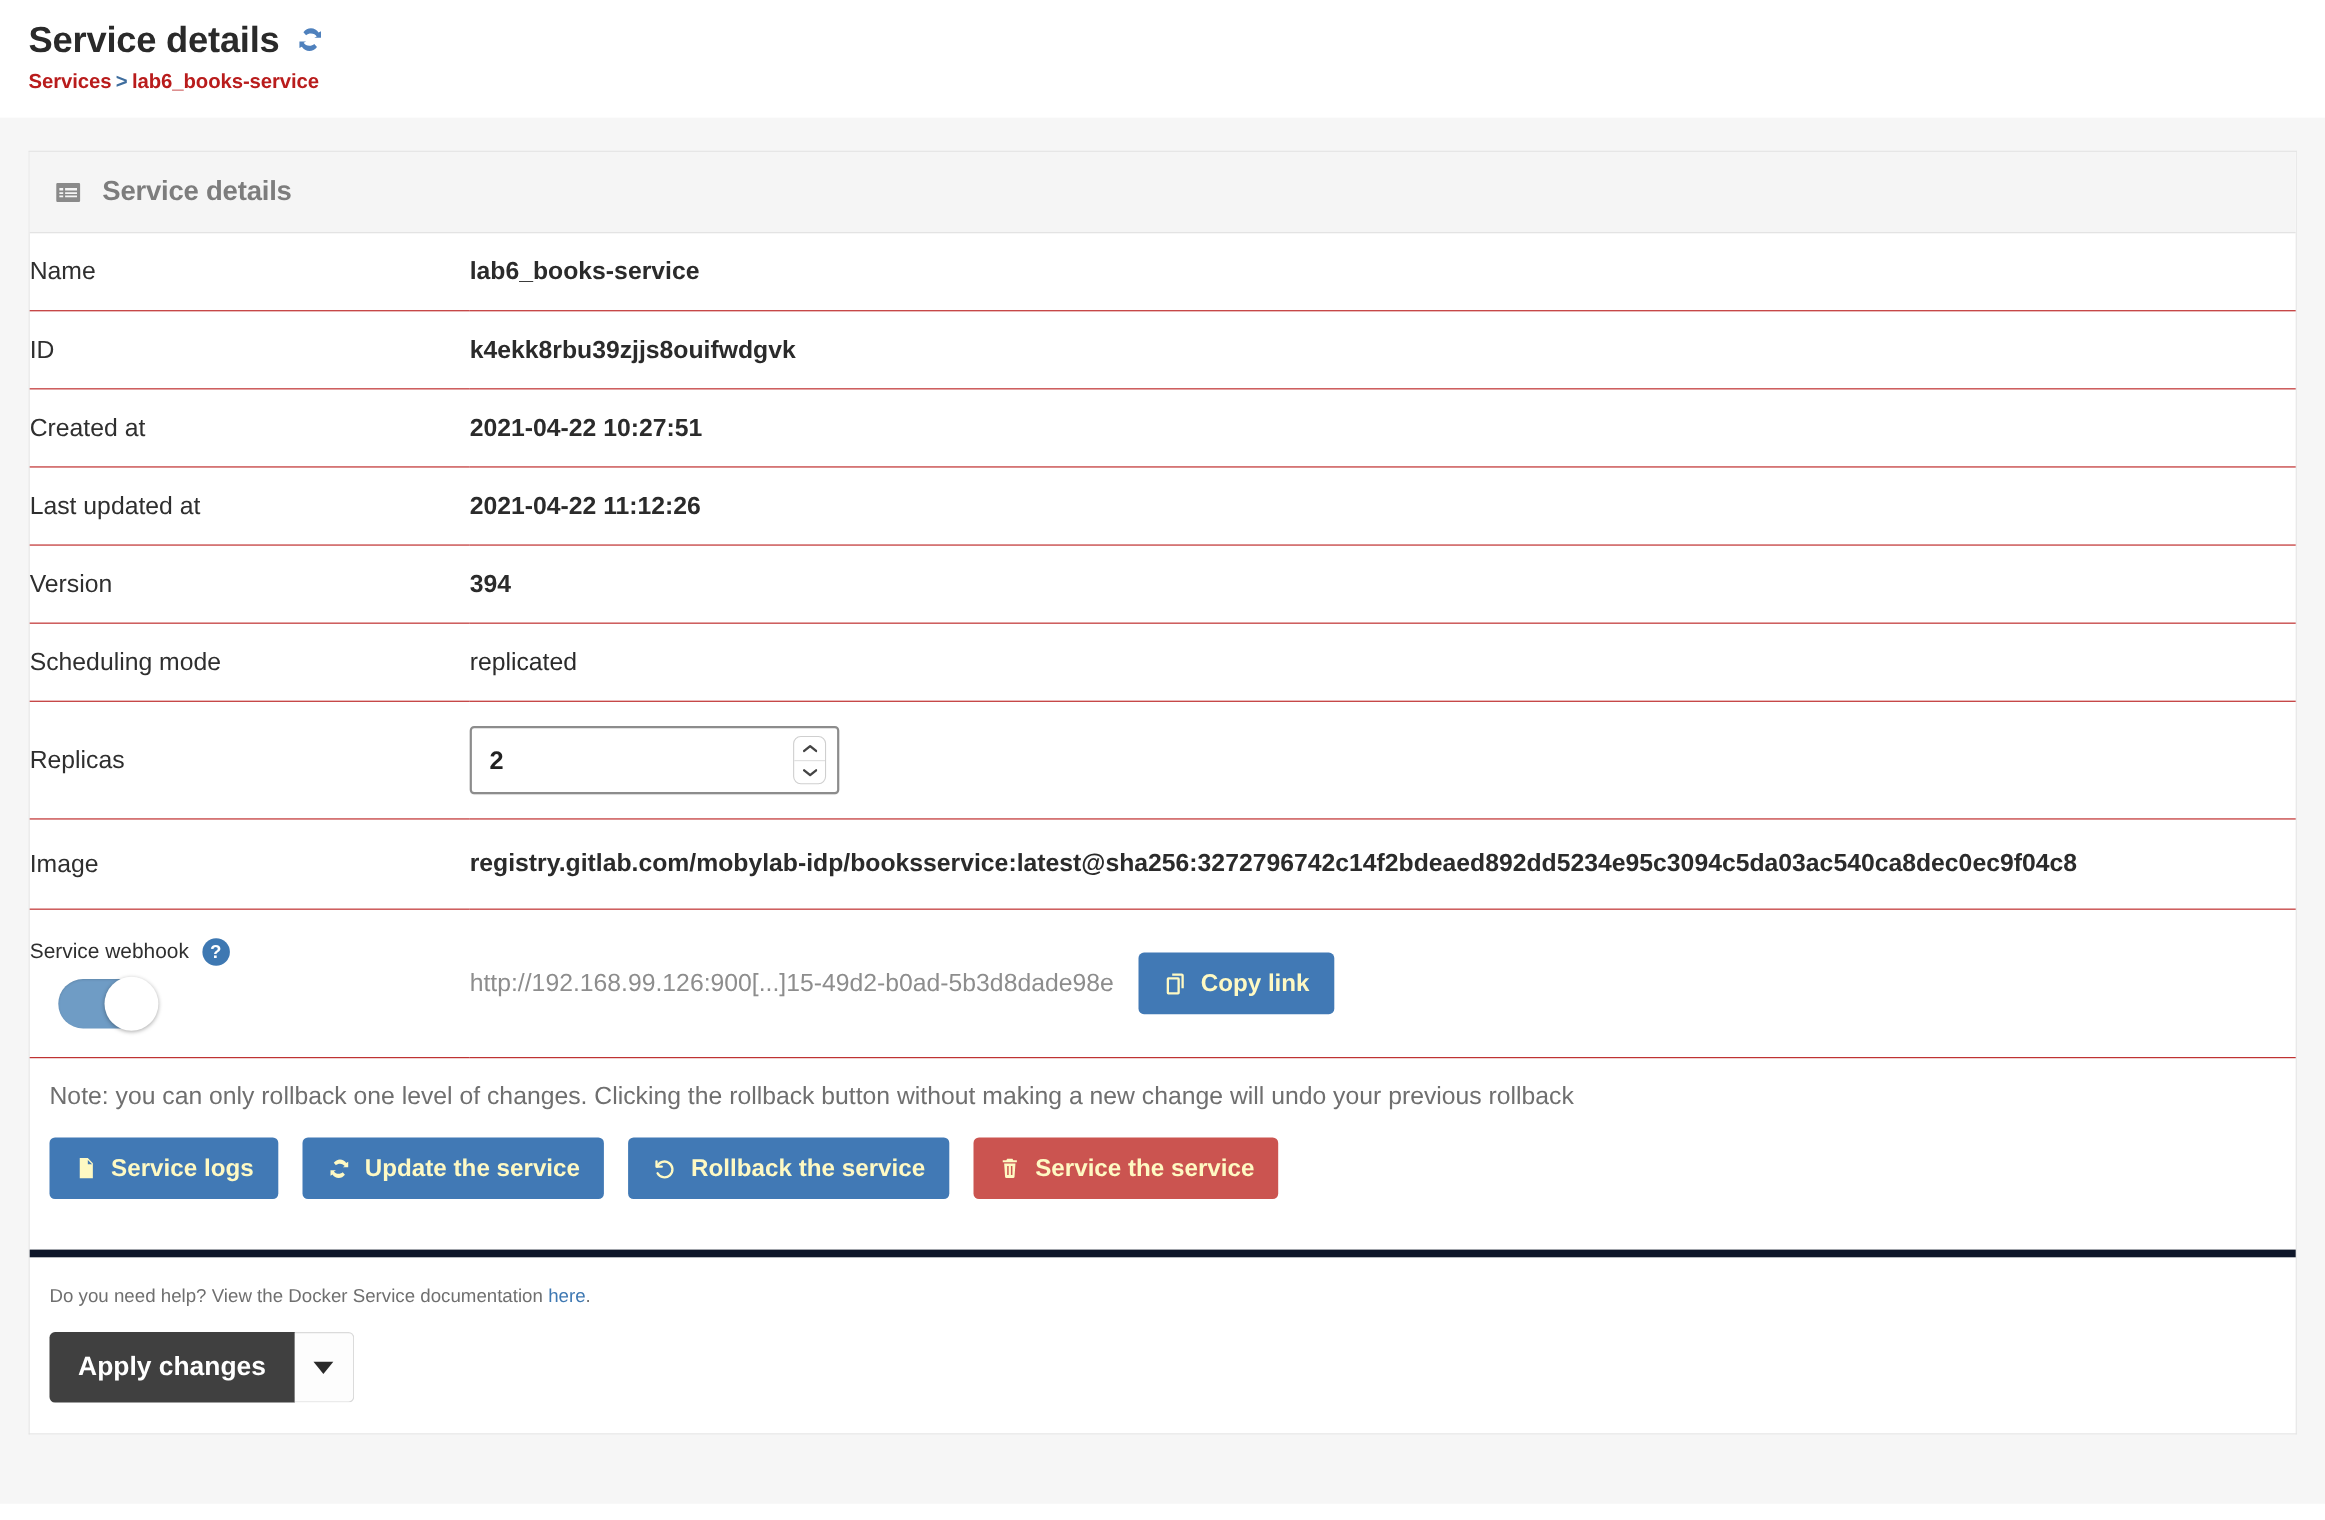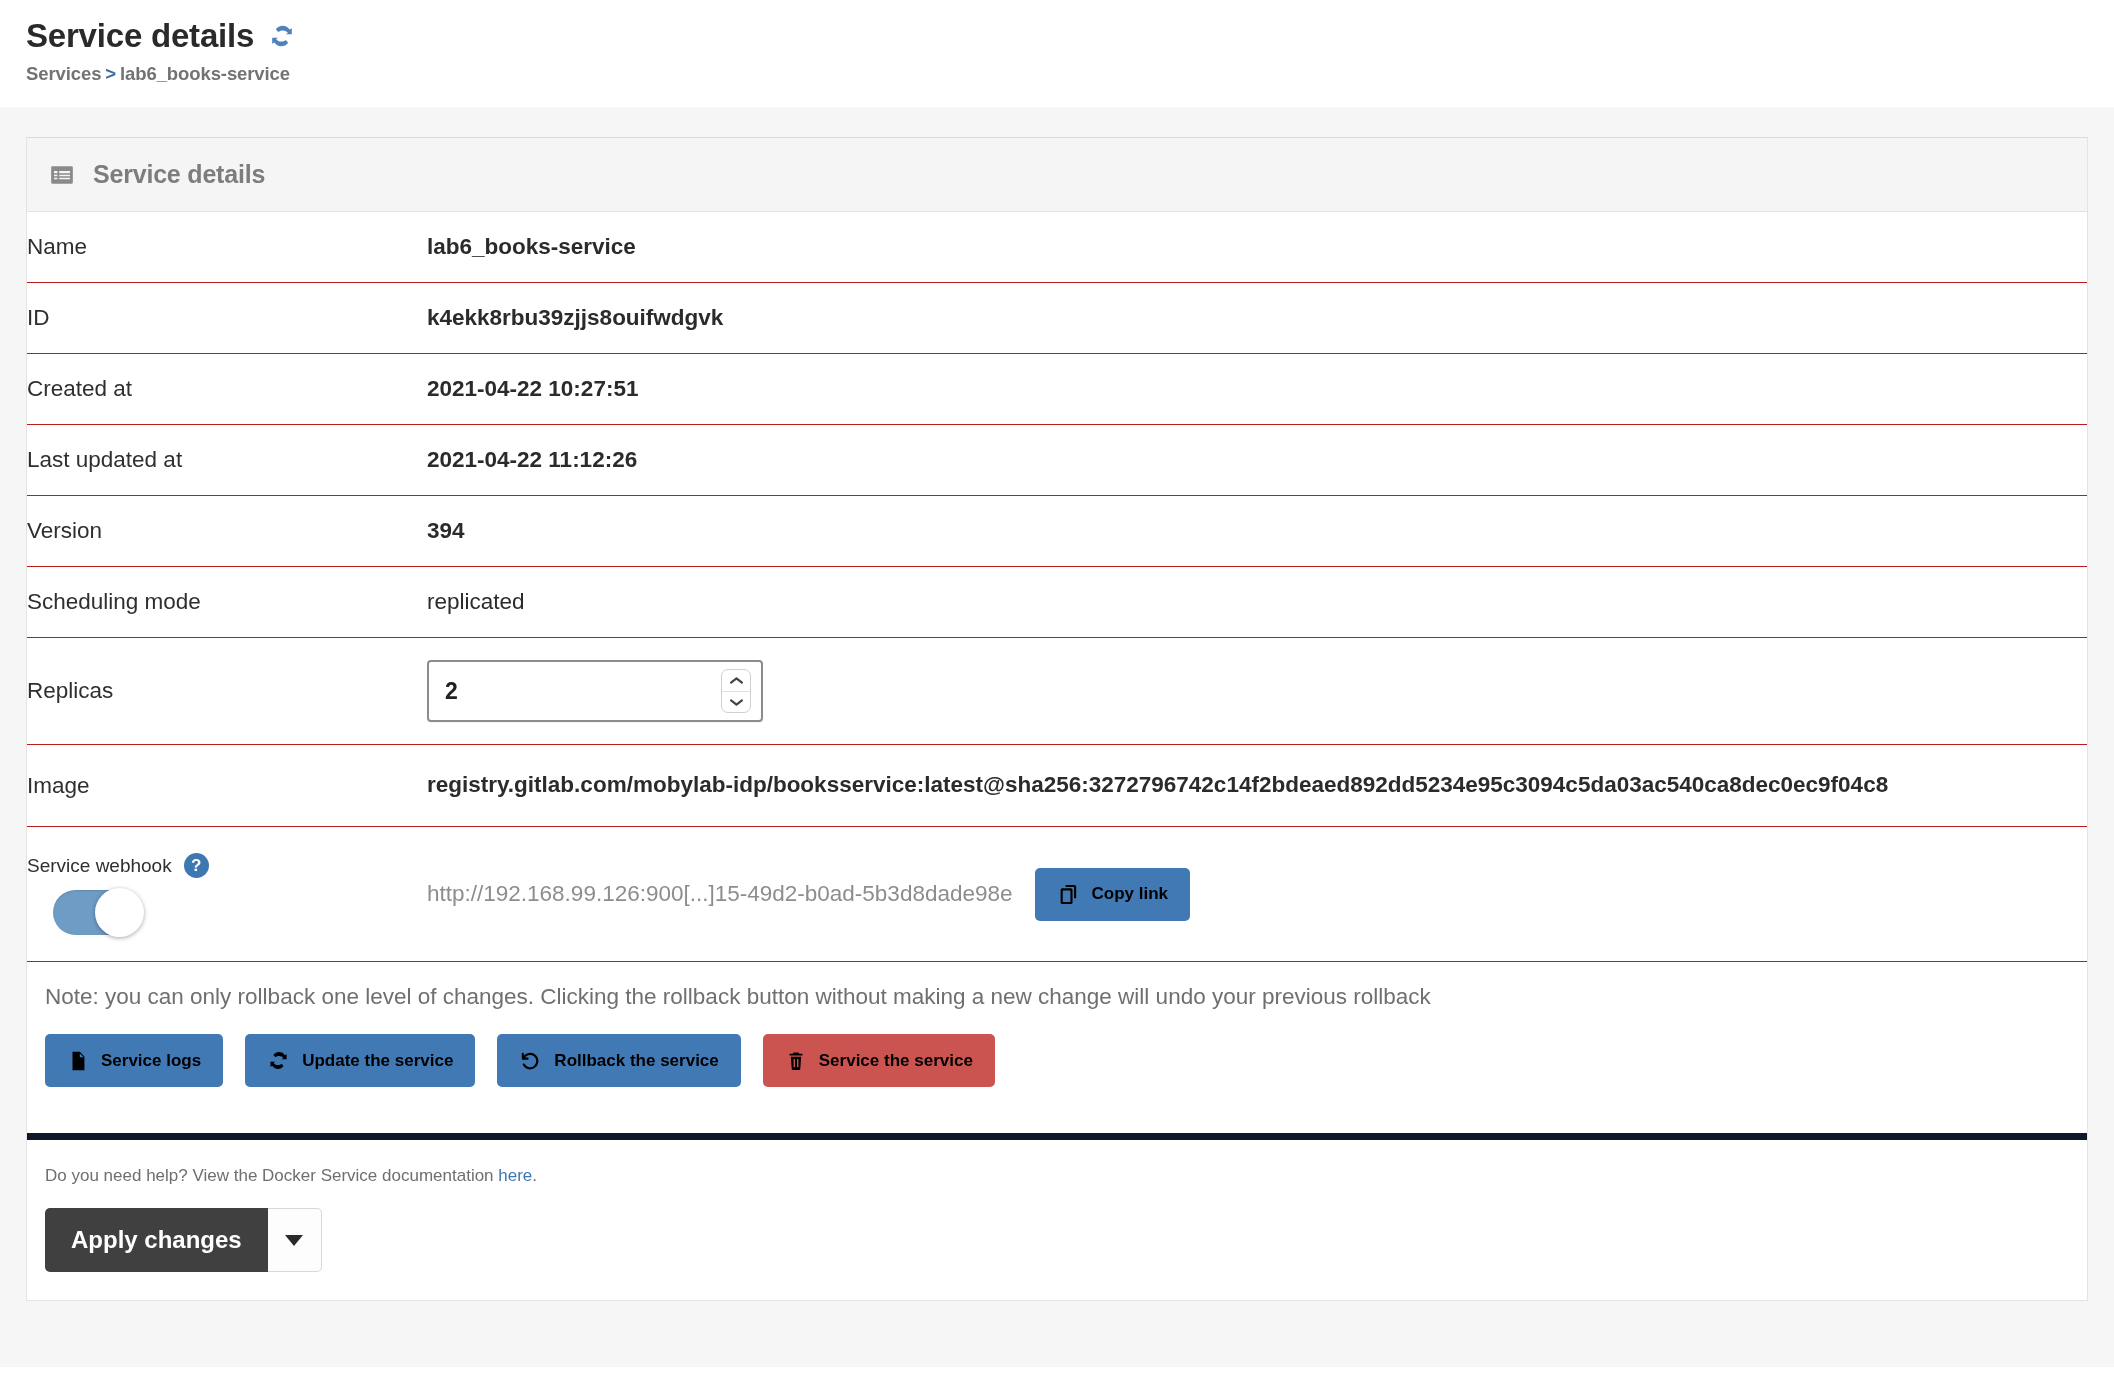--- a/index.html
+++ b/index.html
@@ -16,21 +16,21 @@
   .page-title-row { display: flex; align-items: center; gap: 14px; }
   .page-title {
     font-size: 33px; font-weight: 700; color: #2a2a2a;
     letter-spacing: -0.2px; line-height: 1.1;
   }
   .refresh-icon { display: inline-flex; align-items: center; color: #4f81bd; }
   .breadcrumb {
     margin-top: 9px; font-size: 18.5px; font-weight: 600;
     color: #3e6d9e; letter-spacing: -0.1px;
   }
-  .breadcrumb a { color: #737373; text-decoration: none; }
+  .breadcrumb a { color: #b91c1c; text-decoration: none; }
   .breadcrumb .sep { color: #3e6d9e; margin: 0 4px; }
 
   
   .page-body { padding: 30px 26px 0 26px; background: #f6f6f6; margin-top: 22px;
                height: calc(100% - 122px); }
 
   
   .panel {
     background: #ffffff;
     border: 1px solid #e4e4e4;
@@ -109,22 +109,22 @@
     width: 49px; height: 49px; border-radius: 50%;
     background: #fff;
     box-shadow: 0 1px 4px rgba(0,0,0,.35);
   }
   .wh-val { display: flex; align-items: center; gap: 22px; }
   .wh-url { font-size: 22.5px; color: #8d8d8d; font-weight: 400; }
   .btn {
     display: inline-flex; align-items: center; gap: 12px;
     border: none; border-radius: 5px;
     font-family: inherit;
-    font-size: 17px; font-weight: 700;
-    color: #000000;
+    font-size: 22px; font-weight: 700;
+    color: #fef9c3;
     padding: 15px 22px;
     cursor: pointer;
     white-space: nowrap;
   }
   .btn-blue { background: #4179b5; }
   .btn-red  { background: #cb5450; }
   .btn .ic { display: inline-flex; align-items: center; }
 
   
   .note-cell { padding: 22px 18px 0 18px; }

